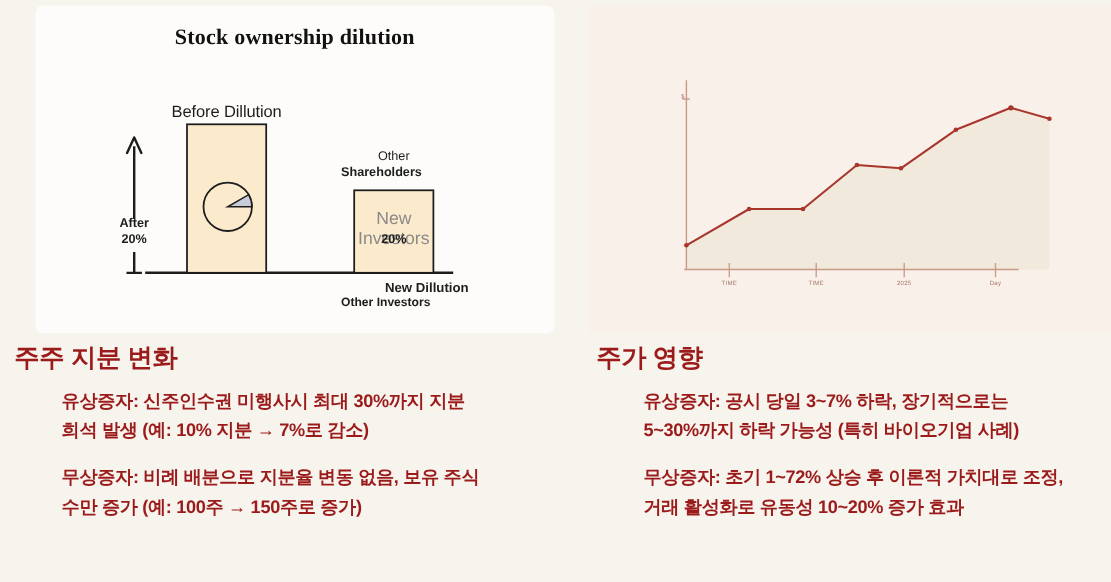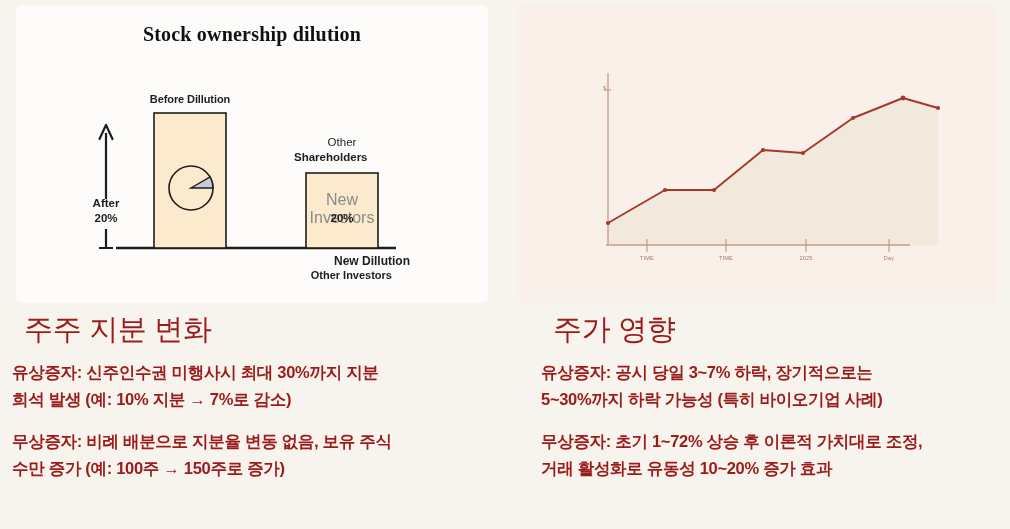--- a/index.html
+++ b/index.html
@@ -18,21 +18,21 @@
 
   
   .page {
     position: relative;
     width: 1010px;
     height: 529px;
   }
 
   .cards {
     position: absolute;
-    left: 0; top: 0;
+    left: 16px; top: 0;
     width: 818px;
     height: 310px;
   }
 
   .card {
     position: absolute;
     top: 5px;
     height: 298px;
     border-radius: 7px;
   }
@@ -80,36 +80,37 @@
   .col {
     position: absolute;
     top: 0;
     width: 480px;
   }
 
   .col-left  { left: 12px; }
   .col-right { left: 541px; }
 
   .col-heading {
-    font-size: 29px;
-    font-weight: normal;
+    font-size: 23px;
+    font-weight: bold;
     color: #9b1b1b;
     letter-spacing: -0.3px;
-    margin: 0 0 12px 12px;
+    margin: 0 0 12px 1px;
     line-height: 1.2;
   }
 
   .para {
     font-size: 16.5px;
     font-weight: bold;
     color: #9b1b1b;
     line-height: 1.62;
     letter-spacing: -0.3px;
     margin-bottom: 16px;
     white-space: pre-line;
+    margin-left: 44px;
   }
 </style>
 </head>
 <body>
 
 <div class="page">
 
   <div class="cards">
 
     <div class="card card-left">
@@ -131,40 +132,40 @@
 
         <g>
           <circle cx="175" cy="183" r="22" fill="none" stroke="#1d1d1d" stroke-width="1.6"></circle>
           <path d="M175 183 L197 183 A22 22 0 0 0 194.05 172 Z" fill="#c7ccd8" stroke="#1d1d1d" stroke-width="1.4"></path>
         </g>
 
         <rect x="290" y="168" width="72" height="75" fill="#fceacc" stroke="#1d1d1d" stroke-width="1.6"></rect>
       </svg>
 
       <div style="position:absolute;left:112px;top:88px;width:124px;text-align:center;
-                  font-size:11px;font-weight:bold;color:#1d1d1d;letter-spacing:-.1px;">Before Dillution</div>
+                  font-size:15px;font-weight:normal;color:#1d1d1d;letter-spacing:-.1px;">Before Dillution</div>
 
       <div style="position:absolute;left:282px;top:130px;width:88px;text-align:center;
                   font-size:11.5px;font-weight:400;color:#1d1d1d;line-height:1.3;">Other</div>
       <div style="position:absolute;left:278px;top:145px;width:96px;text-align:left;
                   font-size:11.5px;font-weight:600;color:#1d1d1d;line-height:1.3;">Shareholders</div>
 
       <div style="position:absolute;left:290px;top:186px;width:72px;text-align:center;
                   font-size:16px;color:#8a8a8a;">New Investors</div>
       <div style="position:absolute;left:290px;top:207px;width:72px;text-align:center;
                   font-size:11.5px;font-weight:bold;color:#1d1d1d;">20%</div>
 
       <div style="position:absolute;left:58px;top:192px;width:64px;text-align:center;
                   font-size:11.5px;font-weight:bold;color:#1d1d1d;">After</div>
       <div style="position:absolute;left:58px;top:207px;width:64px;text-align:center;
                   font-size:11.5px;font-weight:bold;color:#1d1d1d;">20%</div>
 
       <div style="position:absolute;left:282px;top:249px;width:90px;text-align:center;
                   font-size:12px;font-weight:bold;color:#1d1d1d;margin-left:29px;">New Dillution</div>
-      <div style="position:absolute;left:278px;top:264px;width:98px;text-align:right;
+      <div style="position:absolute;left:278px;top:264px;width:98px;text-align:left;
                   font-size:11px;font-weight:600;color:#1d1d1d;">Other  Investors</div>
     </div>
 
     <div class="card card-right">
       <svg class="linechart-svg" width="480" height="298" viewBox="0 0 480 298">
 
         <polygon fill="#f2e9dd" stroke="none" points="90,218 147,185 196,185 245,145 285,148 335,113 385,93 420,103 420,240 90,240"></polygon>
 
         <line x1="90" y1="68" x2="90" y2="240" stroke="#c89a88" stroke-width="1.3"></line>
         <line x1="88" y1="240" x2="392" y2="240" stroke="#c89a88" stroke-width="1.3"></line>

